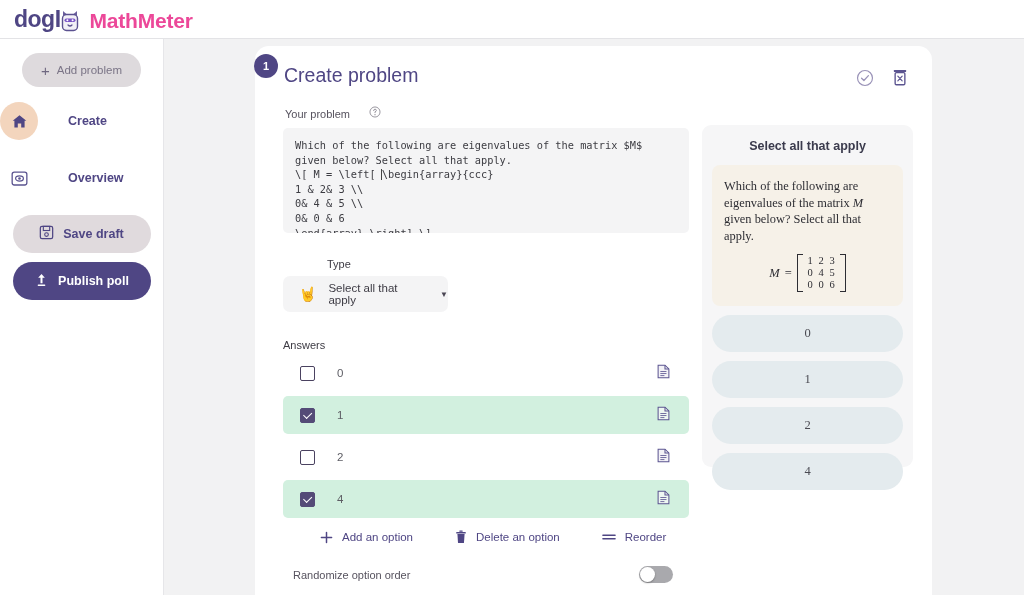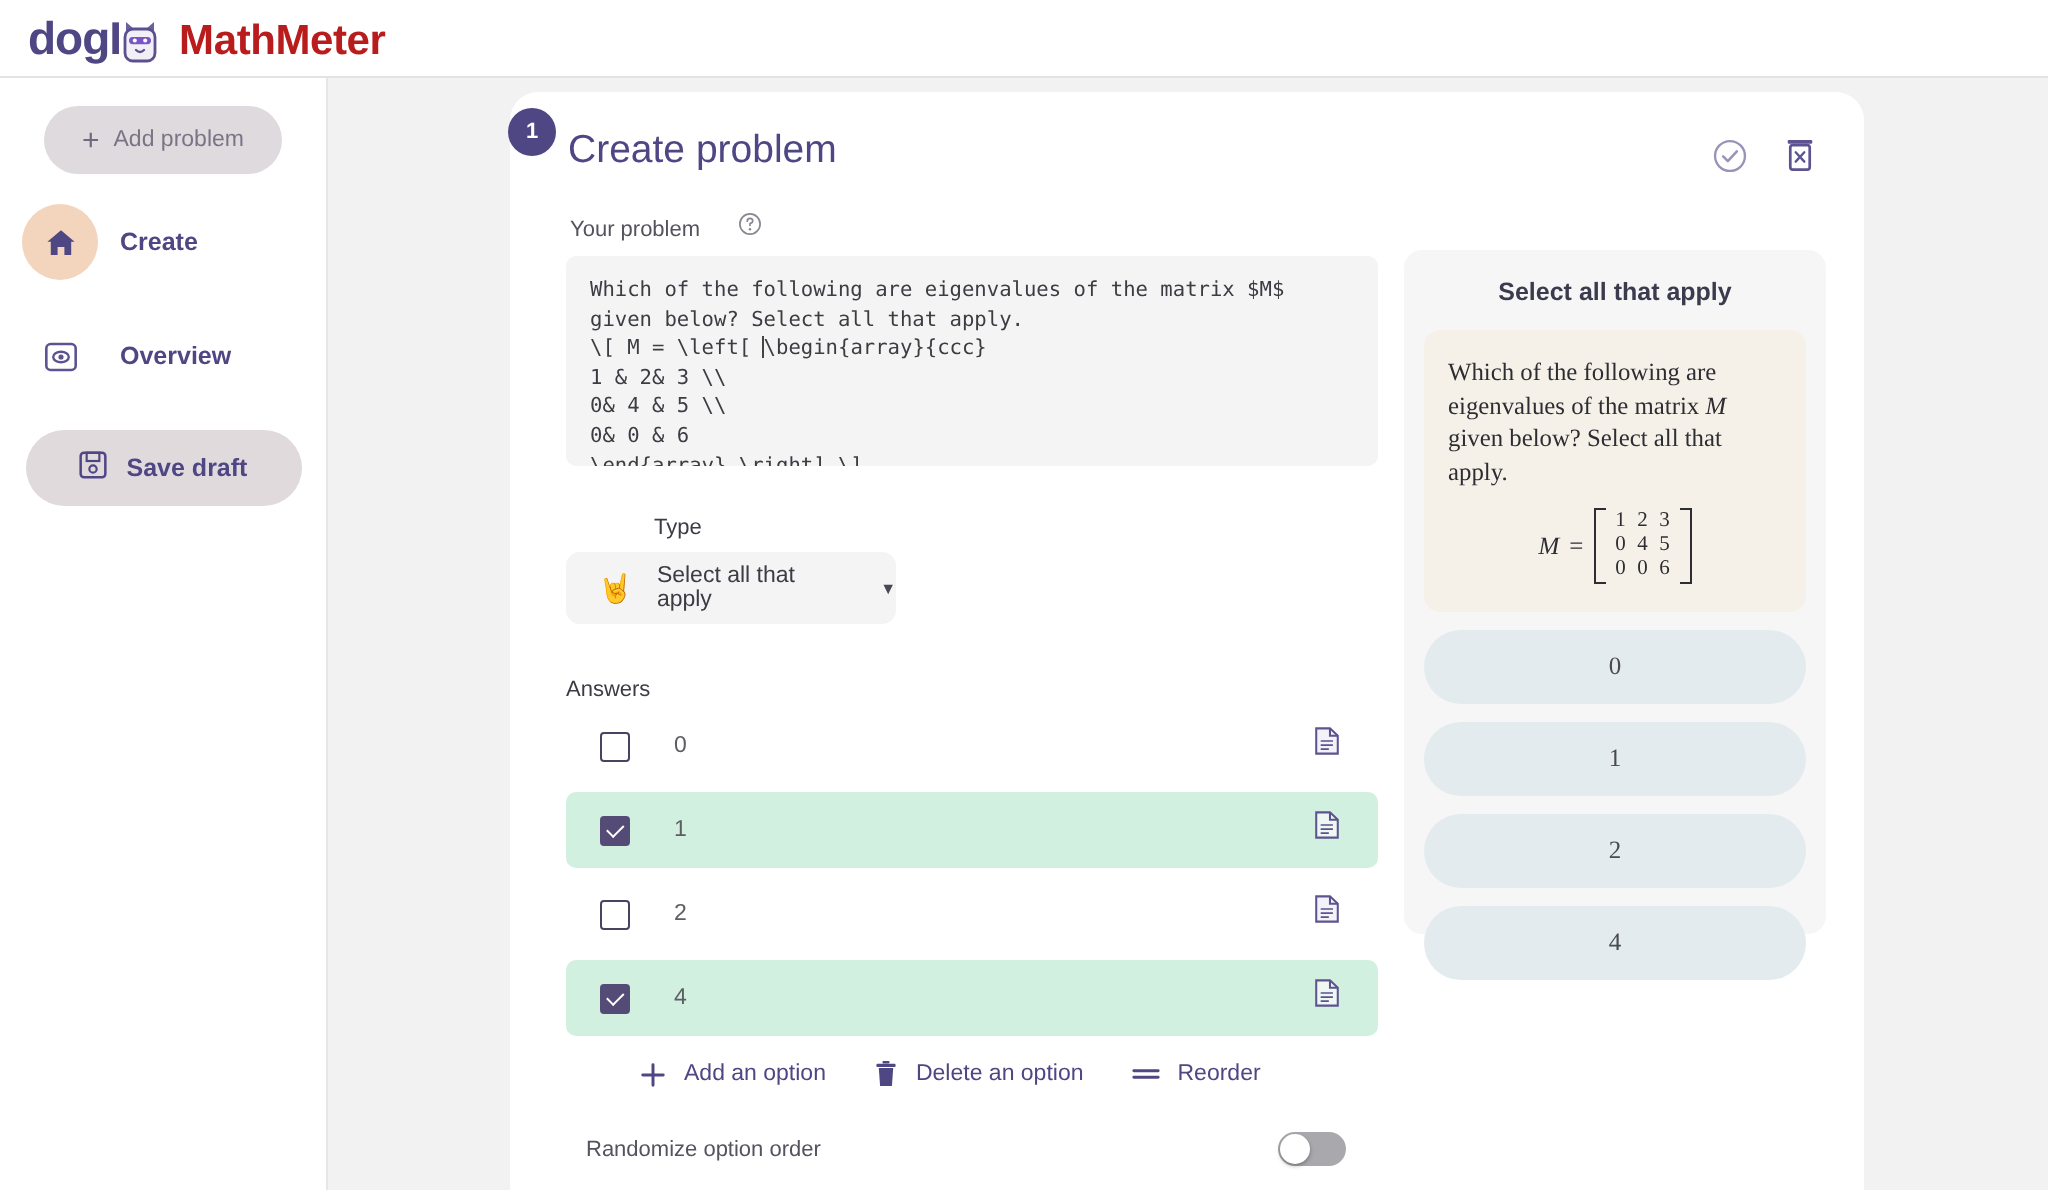--- a/index.html
+++ b/index.html
@@ -19,42 +19,42 @@
   }
   .logo-wrap { display: flex; align-items: flex-end; padding-left: 14px; gap: 0px; }
   .logo-word {
     font-size: 23px; font-weight: 700; color: #4f4684; letter-spacing: -0.5px;
     line-height: 1;
   }
   .logo-mascot {
     width: 20px; height: 22px; position: relative; margin-left: -1px; margin-bottom: -1px;
   }
   .logo-title {
-    font-size: 21px; font-weight: 700; color: #b91c1c; margin-left: 10px; line-height: 1;
+    font-size: 21px; font-weight: 700; color: #ec4899; margin-left: 10px; line-height: 1;
     letter-spacing: -0.2px;
   }
 
   
   .sidebar {
     position: absolute; left: 0; top: 39px; width: 164px; height: 556px;
     background: #ffffff;
     border-right: 1px solid #e6e6e9;
     padding-top: 14px;
   }
   .add-problem {
     margin: 0 auto; width: 119px; height: 34px;
     background: #dedadd; border: none; border-radius: 17px;
     display: flex; align-items: center; justify-content: center; gap: 7px;
     color: #7a7486; font-size: 11.5px; cursor: pointer;
   }
   .add-problem .plus { font-size: 15px; color: #6f6880; line-height: 1; font-weight: 400; }
 
   .nav-item {
-    display: flex; align-items: center; gap: 11px;
-    height: 46px; padding-left: 11px; margin-top: 11px;
+    display: flex; align-items: center; gap: 30px;
+    height: 46px; margin-top: 11px;
     cursor: pointer;
   }
   .nav-icon {
     width: 38px; height: 38px; border-radius: 50%;
     display: flex; align-items: center; justify-content: center; flex: 0 0 38px;
   }
   .nav-icon.active { background: #f3d5bd; }
   .nav-label { font-size: 12.5px; font-weight: 700; color: #4f4684; }
 
   .side-btn {
@@ -131,21 +131,21 @@
   .ans-cb.on::after {
     content: ""; width: 7px; height: 4px;
     border-left: 1.8px solid #fff; border-bottom: 1.8px solid #fff;
     transform: rotate(-45deg) translate(0.5px, -1px);
   }
   .ans-text { margin-left: 22px; font-size: 11.5px; color: #5d5d64; }
   .ans-doc { margin-left: auto; margin-right: 19px; cursor: pointer; }
 
   .action-bar {
     position: absolute; left: 320px; top: 530px;
-    display: flex; align-items: center; gap: 24px;
+    display: flex; align-items: center; gap: 42px;
   }
   .act {
     display: flex; align-items: center; gap: 9px;
     font-size: 11.5px; color: #4f4684; font-weight: 400; cursor: pointer;
   }
   .act .glyph { color: #4f4684; display: flex; align-items: center; }
 
   .randomize-row {
     position: absolute; left: 293px; top: 566px; width: 380px;
     display: flex; align-items: center; justify-content: space-between;
@@ -254,20 +254,29 @@
     <span>
       <svg width="15" height="15" viewBox="0 0 18 18">
         <rect x="1.6" y="1.6" width="14.8" height="14.8" rx="2" fill="none" stroke="#4f4684" stroke-width="1.5"></rect>
         <rect x="5.2" y="1.6" width="7.6" height="5" fill="none" stroke="#4f4684" stroke-width="1.3"></rect>
         <circle cx="9" cy="11.4" r="2.2" fill="none" stroke="#4f4684" stroke-width="1.3"></circle>
       </svg>
     </span>
     <span>Save draft</span>
   </div>
 
+  <div class="side-btn publish-poll">
+    <span>
+      <svg width="15" height="15" viewBox="0 0 18 18">
+        <path d="M9 2.4 L13 7 L10.2 7 L10.2 13.6 L7.8 13.6 L7.8 7 L5 7 Z" fill="#ffffff"></path>
+        <rect x="4.4" y="15" width="9.2" height="1.7" rx="0.8" fill="#ffffff"></rect>
+      </svg>
+    </span>
+    <span>Publish poll</span>
+  </div>
 </div>
 
 <div class="card">
   <div class="badge">1</div>
   <div class="card-title">Create problem</div>
 
   <div class="head-actions">
     <span class="ic-btn">
       <svg width="18" height="18" viewBox="0 0 20 20">
         <circle cx="10" cy="10" r="8.3" fill="none" stroke="#9a93b8" stroke-width="1.3"></circle>

